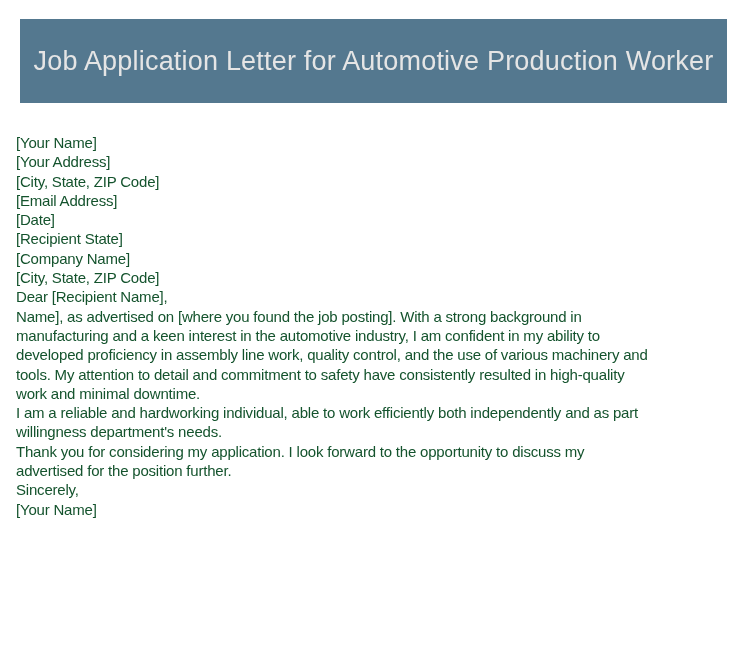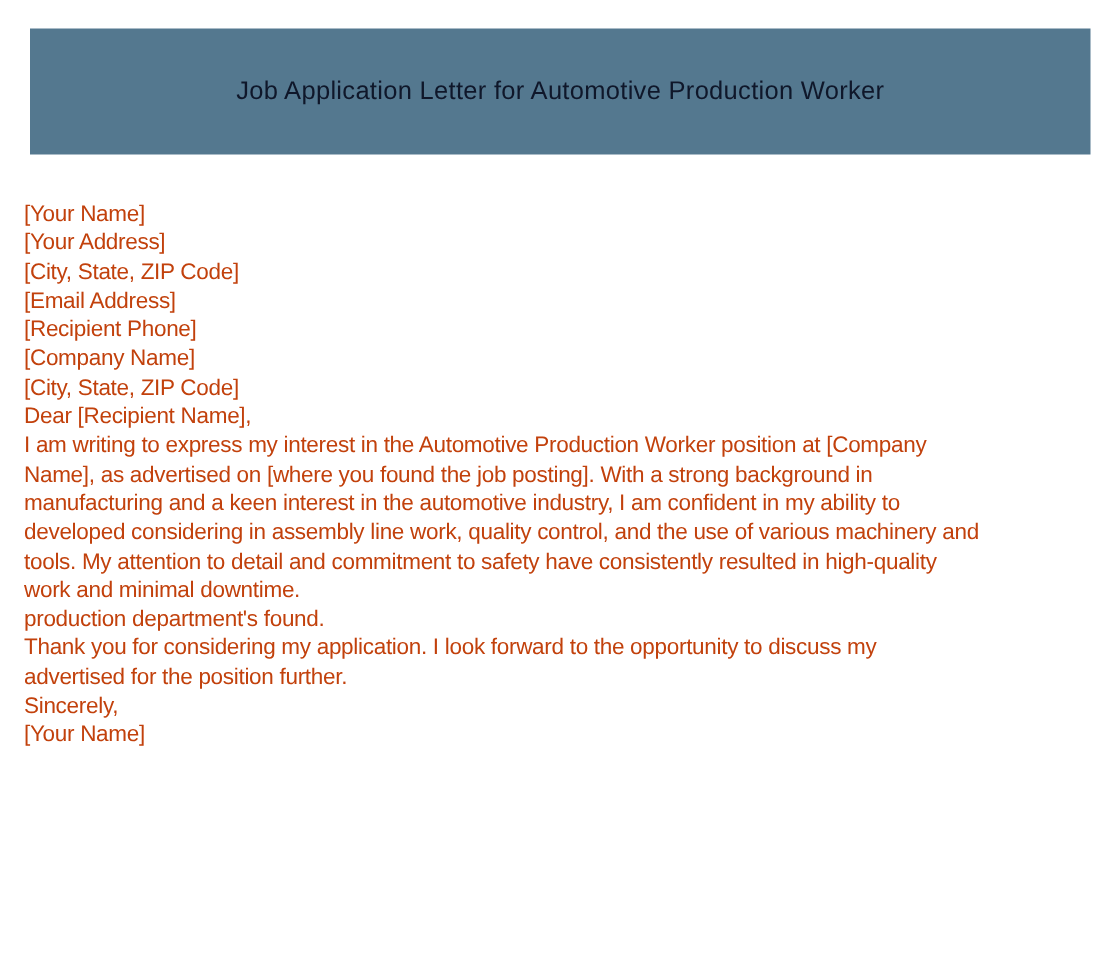--- a/index.html
+++ b/index.html
@@ -21,61 +21,62 @@
     top: 19px;
     width: 707px;
     height: 84px;
     background: #54788f;
     display: flex;
     align-items: center;
     justify-content: center;
   }
   .banner-title {
     margin: 0;
-    color: #0f172a;
-    font-size: 17px;
+    color: #e5e5e5;
+    font-size: 27px;
     font-weight: 500;
     letter-spacing: 0.2px;
     text-align: center;
   }
   .letter {
     position: absolute;
     left: 16px;
     top: 133px;
     width: 718px;
-    color: #c2410c;
+    color: #14532d;
     font-size: 15px;
     line-height: 19.3px;
     letter-spacing: -0.2px;
   }
   .letter-line {
     white-space: nowrap;
   }
 </style>
 </head>
 <body>
 
 <div class="page">
   <div class="banner">
     <h1 class="banner-title">Job Application Letter for Automotive Production Worker</h1>
   </div>
   <div class="letter">
       <div class="letter-line">[Your Name]</div>
       <div class="letter-line">[Your Address]</div>
       <div class="letter-line">[City, State, ZIP Code]</div>
       <div class="letter-line">[Email Address]</div>
-      <div class="letter-line">[Recipient Phone]</div>
+      <div class="letter-line">[Date]</div>
+      <div class="letter-line">[Recipient State]</div>
       <div class="letter-line">[Company Name]</div>
       <div class="letter-line">[City, State, ZIP Code]</div>
       <div class="letter-line">Dear [Recipient Name],</div>
-      <div class="letter-line">I am writing to express my interest in the Automotive Production Worker position at [Company</div>
       <div class="letter-line">Name], as advertised on [where you found the job posting]. With a strong background in</div>
       <div class="letter-line">manufacturing and a keen interest in the automotive industry, I am confident in my ability to</div>
-      <div class="letter-line">developed considering in assembly line work, quality control, and the use of various machinery and</div>
+      <div class="letter-line">developed proficiency in assembly line work, quality control, and the use of various machinery and</div>
       <div class="letter-line">tools. My attention to detail and commitment to safety have consistently resulted in high-quality</div>
       <div class="letter-line">work and minimal downtime.</div>
-      <div class="letter-line">production department's found.</div>
+      <div class="letter-line">I am a reliable and hardworking individual, able to work efficiently both independently and as part</div>
+      <div class="letter-line">willingness department's needs.</div>
       <div class="letter-line">Thank you for considering my application. I look forward to the opportunity to discuss my</div>
       <div class="letter-line">advertised for the position further.</div>
       <div class="letter-line">Sincerely,</div>
       <div class="letter-line">[Your Name]</div>
     </div>
 </div>
 
 </body></html>

